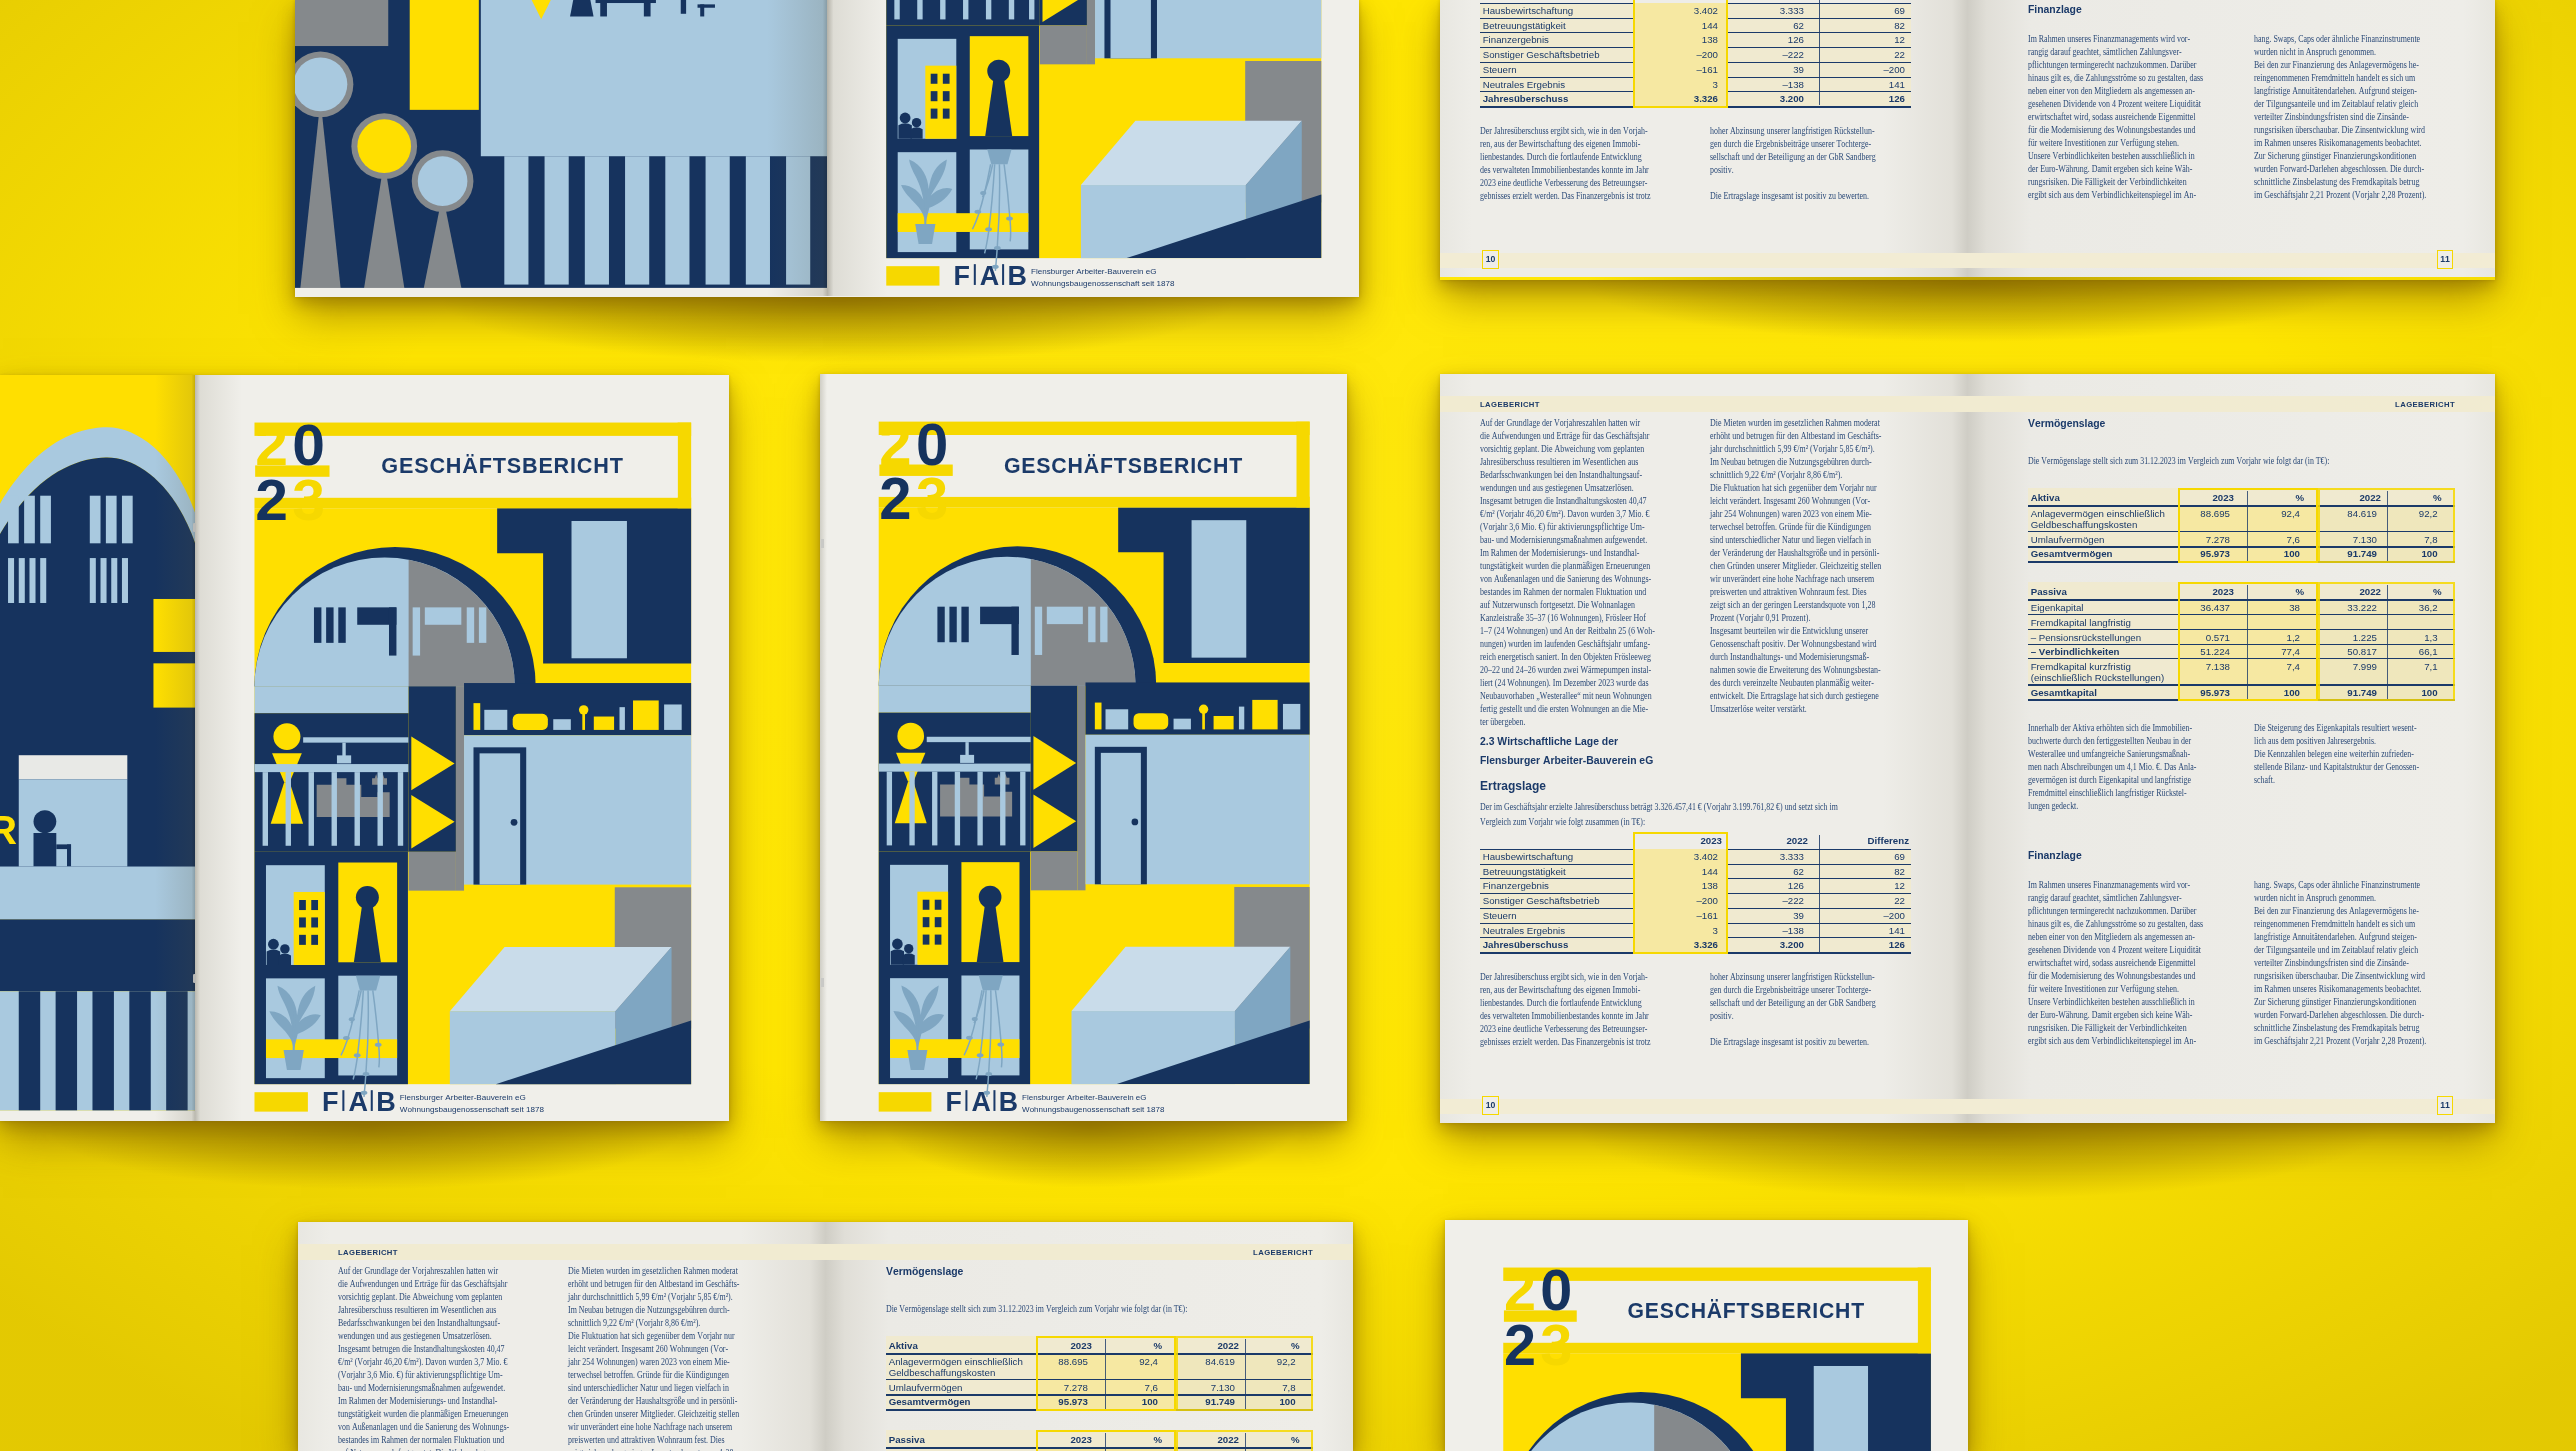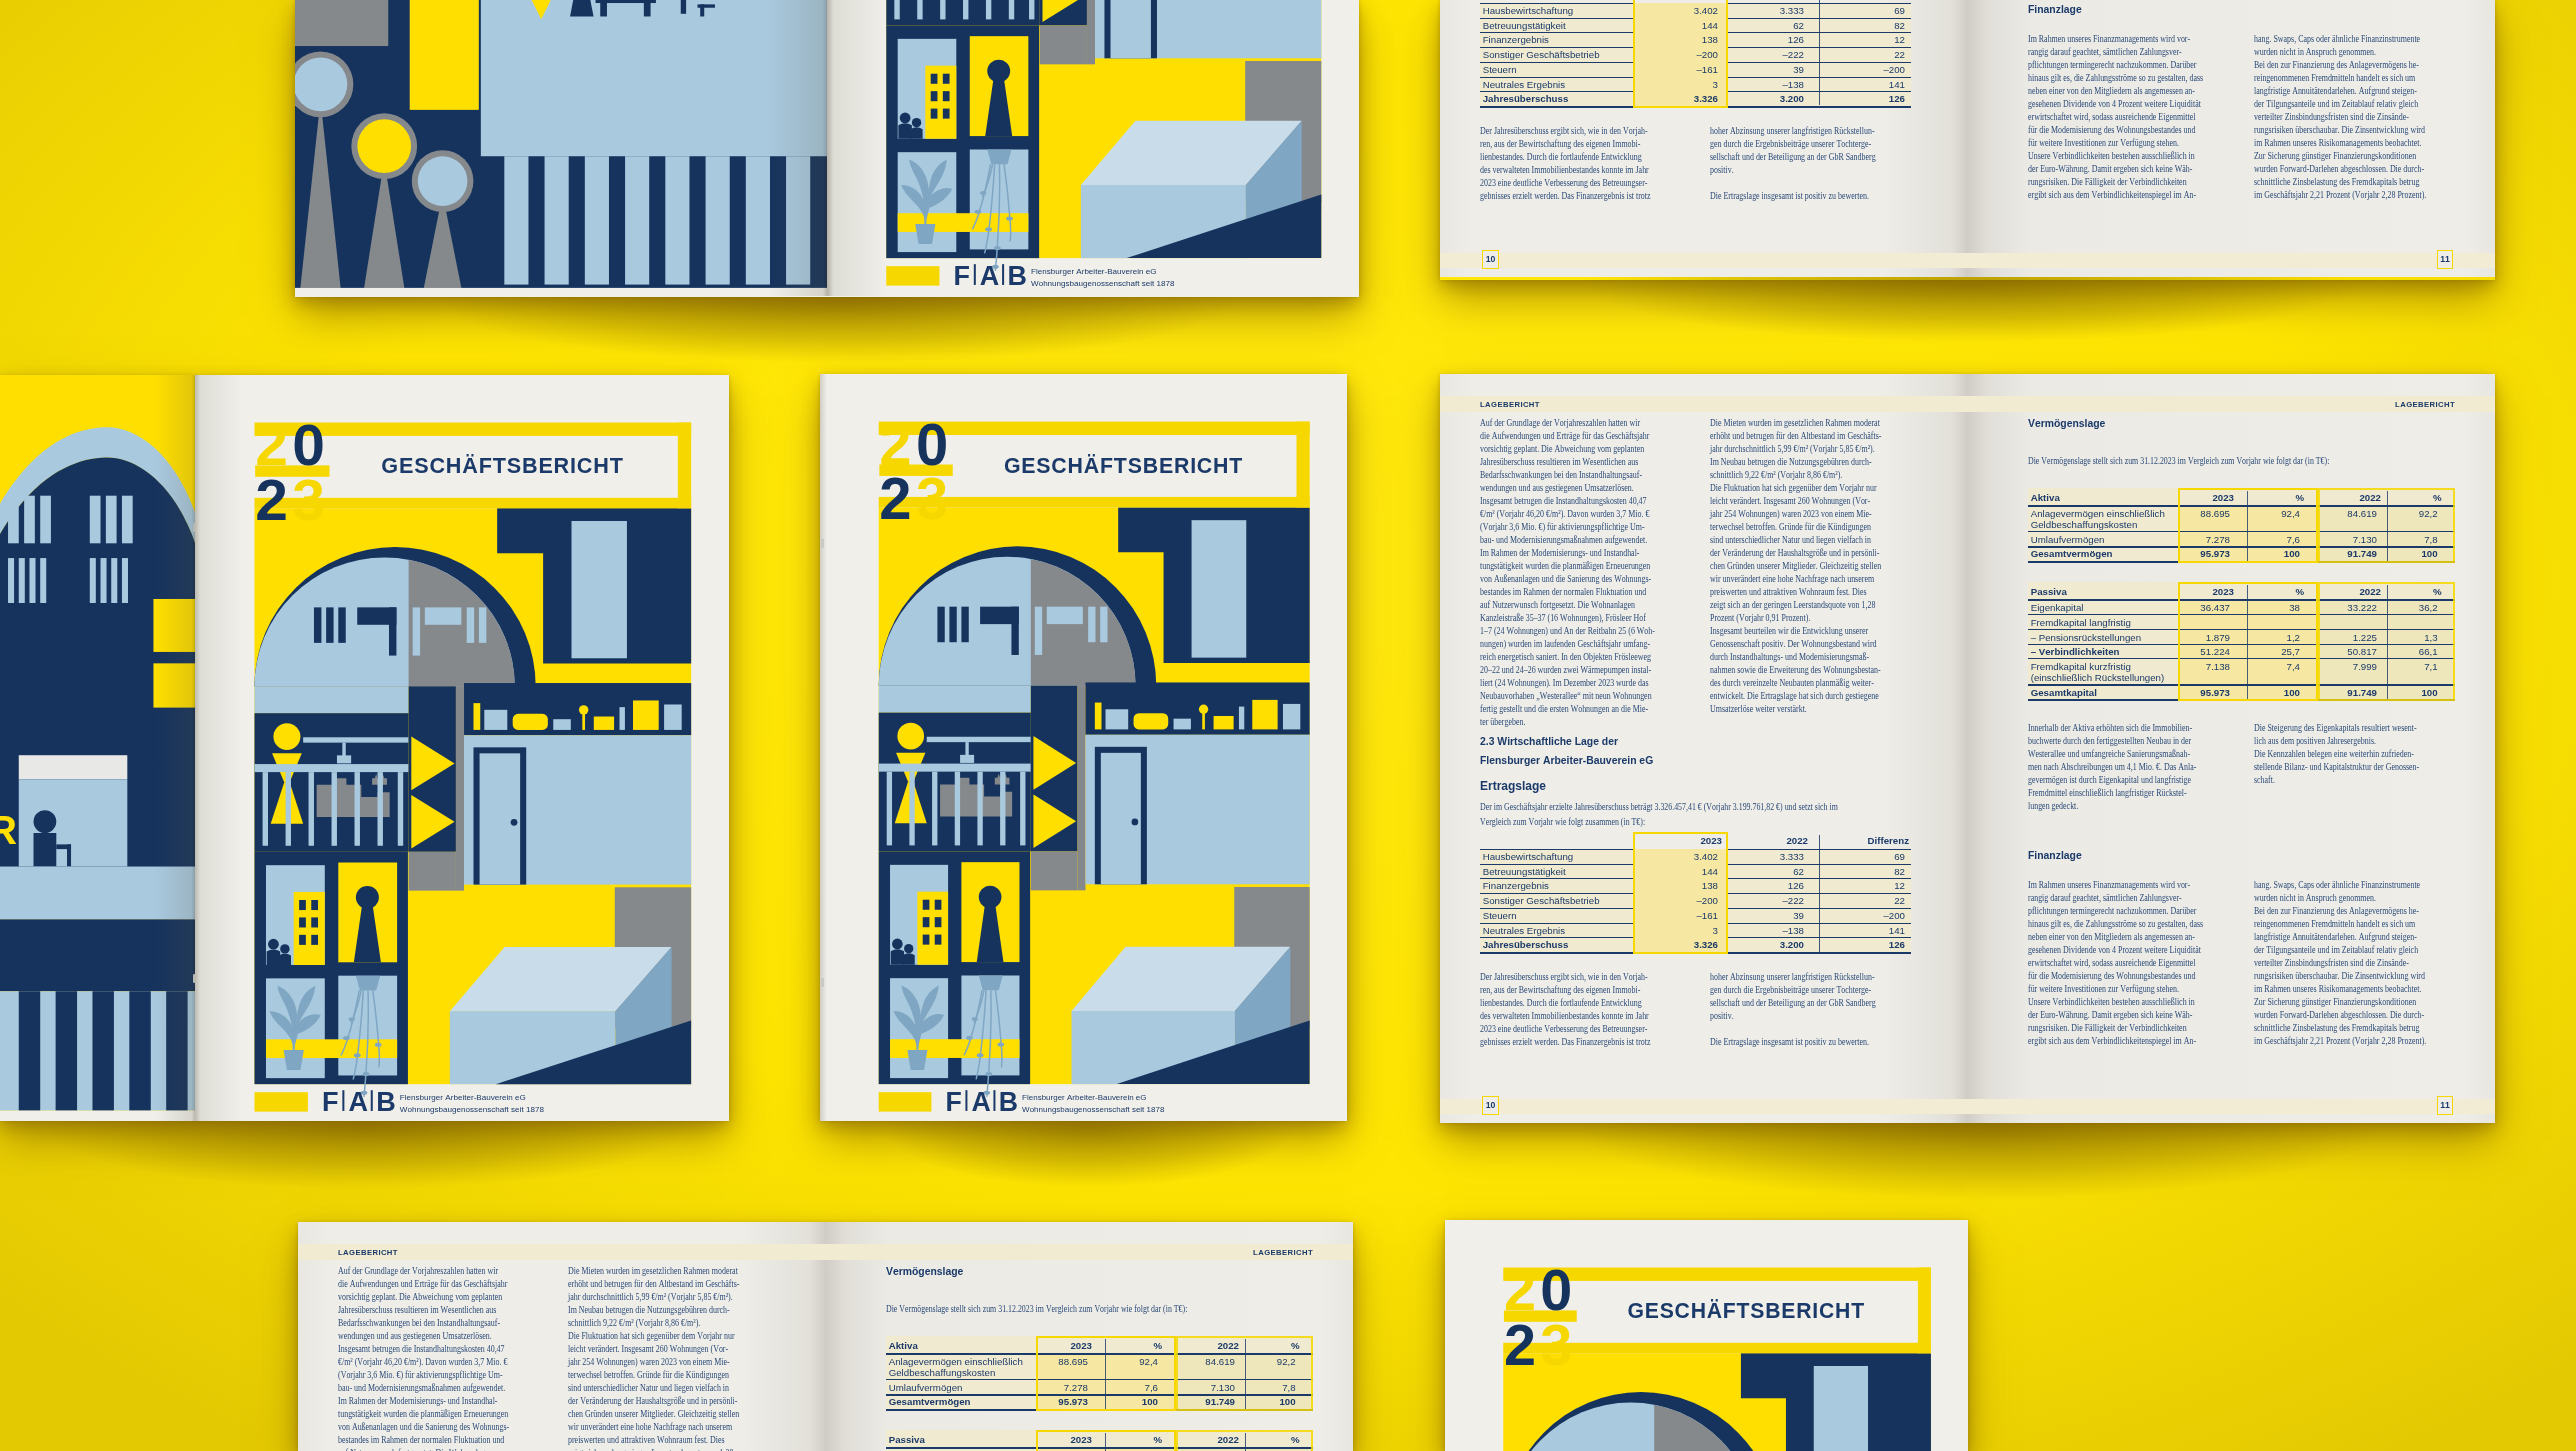--- a/index.html
+++ b/index.html
@@ -743,28 +743,28 @@
         <div style="position:absolute;left:0;top:17px;width:427px;height:1.7px;background:#1b3a69;"></div>
         <div style="position:absolute;left:2.7px;top:20px;font-weight:normal;line-height:11.4px;">Eigenkapital</div>
         <div style="position:absolute;right:225px;top:20px;font-weight:normal;">36.437</div>
         <div style="position:absolute;right:155px;top:20px;font-weight:normal;">38</div>
         <div style="position:absolute;right:78px;top:20px;font-weight:normal;">33.222</div>
         <div style="position:absolute;right:17.4px;top:20px;font-weight:normal;">36,2</div>
         <div style="position:absolute;left:0;top:32px;width:427px;height:1px;background:#1b3a69;"></div>
         <div style="position:absolute;left:2.7px;top:35px;font-weight:normal;line-height:11.4px;">Fremdkapital langfristig</div>
         <div style="position:absolute;left:0;top:47px;width:427px;height:1px;background:#1b3a69;"></div>
         <div style="position:absolute;left:2.7px;top:50px;font-weight:normal;line-height:11.4px;">– Pensionsrückstellungen</div>
-        <div style="position:absolute;right:225px;top:50px;font-weight:normal;">1.879</div>
+        <div style="position:absolute;right:225px;top:50px;font-weight:normal;">0.571</div>
         <div style="position:absolute;right:155px;top:50px;font-weight:normal;">1,2</div>
         <div style="position:absolute;right:78px;top:50px;font-weight:normal;">1.225</div>
         <div style="position:absolute;right:17.4px;top:50px;font-weight:normal;">1,3</div>
         <div style="position:absolute;left:0;top:62px;width:427px;height:1px;background:#1b3a69;"></div>
         <div style="position:absolute;left:2.7px;top:64px;font-weight:bold;line-height:11.4px;">– Verbindlichkeiten</div>
         <div style="position:absolute;right:225px;top:64px;font-weight:normal;">51.224</div>
-        <div style="position:absolute;right:155px;top:64px;font-weight:normal;">25,7</div>
+        <div style="position:absolute;right:155px;top:64px;font-weight:normal;">77,4</div>
         <div style="position:absolute;right:78px;top:64px;font-weight:normal;">50.817</div>
         <div style="position:absolute;right:17.4px;top:64px;font-weight:normal;">66,1</div>
         <div style="position:absolute;left:0;top:76px;width:427px;height:1px;background:#1b3a69;"></div>
         <div style="position:absolute;left:2.7px;top:79px;font-weight:normal;line-height:11.4px;">Fremdkapital kurzfristig<br>(einschließlich Rückstellungen)</div>
         <div style="position:absolute;right:225px;top:79px;font-weight:normal;">7.138</div>
         <div style="position:absolute;right:155px;top:79px;font-weight:normal;">7,4</div>
         <div style="position:absolute;right:78px;top:79px;font-weight:normal;">7.999</div>
         <div style="position:absolute;right:17.4px;top:79px;font-weight:normal;">7,1</div>
         <div style="position:absolute;left:0;top:102px;width:427px;height:1.7px;background:#1b3a69;"></div>
         <div style="position:absolute;left:2.7px;top:105px;font-weight:bold;line-height:11.4px;">Gesamtkapital</div>

